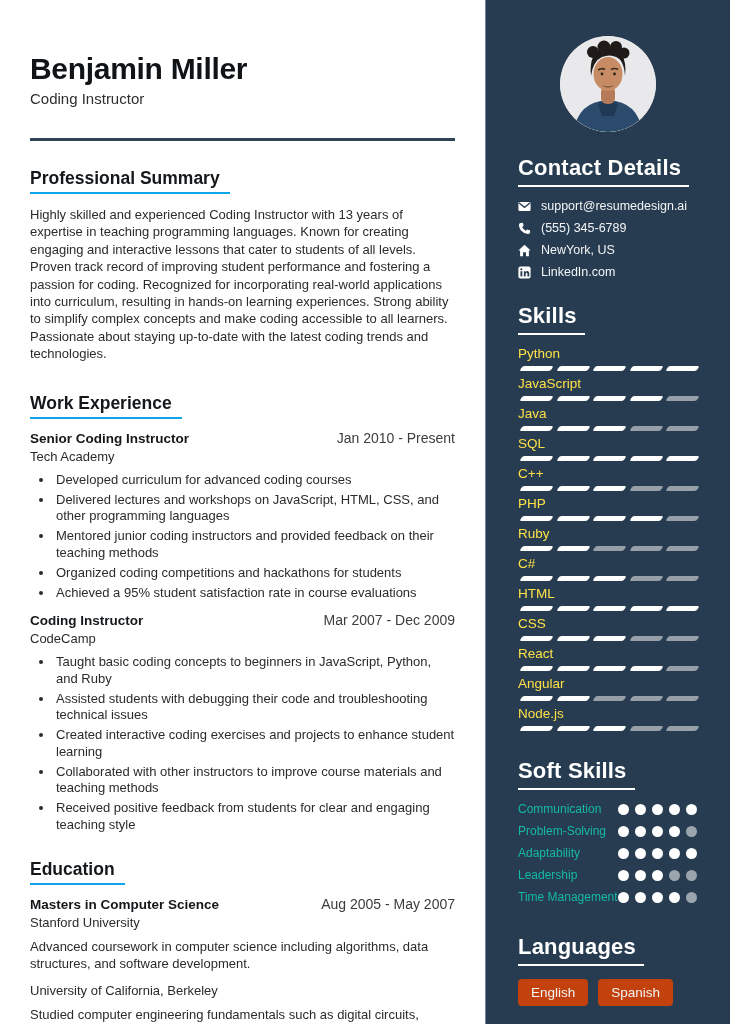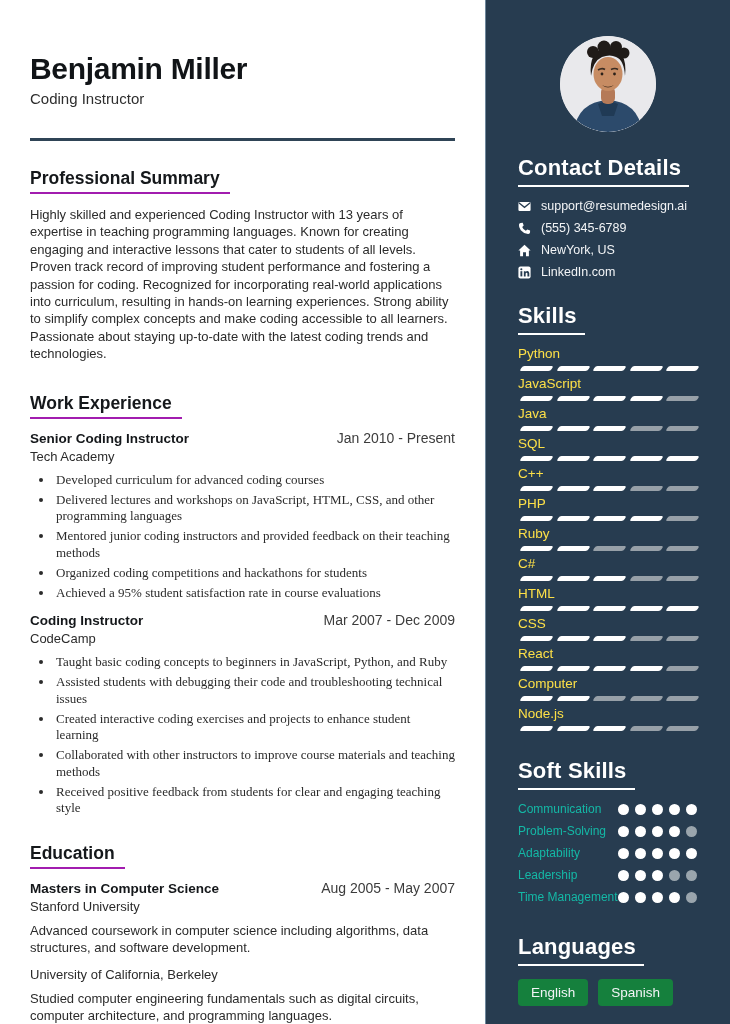--- a/index.html
+++ b/index.html
@@ -35,21 +35,21 @@
     height: 3px;
     background: #2f4456;
     margin-top: 31px;
   }
   .l-section { margin-top: 27px; }
   .l-heading {
     display: inline-block;
     font-size: 17.5px;
     font-weight: 700;
     color: #15181b;
-    border-bottom: 2px solid #a21caf;
+    border-bottom: 2px solid #0ea5e9;
     padding: 0 10px 3px 0;
   }
   .summary-text {
     margin-top: 12px;
     font-size: 13px;
     line-height: 1.34;
     color: #2b2b2b;
   }
   .job { margin-top: 11px; }
   .job-header {
@@ -69,21 +69,20 @@
   }
   .job-company {
     font-size: 13px;
     color: #2b2b2b;
     margin-top: 3px;
   }
   .job-bullets {
     margin: 8px 0 0 0;
     padding-left: 24px;
     list-style: disc;
-    font-family: Liberation Serif, serif;
   }
   .job-bullets li {
     font-size: 13px;
     line-height: 1.27;
     color: #2b2b2b;
     margin-bottom: 3.5px;
     padding-left: 2px;
   }
   .edu { margin-top: 11px; }
   .edu-desc {
@@ -165,21 +164,21 @@
     line-height: 1.25;
   }
   .dots { display: flex; gap: 6px; padding-top: 2px; }
   .dot { width: 11px; height: 11px; border-radius: 50%; }
   .dot.on  { background: #ffffff; }
   .dot.off { background: #9aa5ad; }
 
   .lang-section { margin-top: 29px; }
   .pills { display: flex; gap: 10px; margin-top: 13px; }
   .pill {
-    background: #15803d;
+    background: #c2410c;
     color: #f2f4f6;
     font-size: 13.5px;
     padding: 6px 13px;
     border-radius: 4px;
   }
 </style>
 </head>
 <body>
 
 <div class="page">
@@ -433,21 +432,21 @@
             <div class="skill-name">React</div>
             <div class="bar">
               <span class="seg on"></span>
               <span class="seg on"></span>
               <span class="seg on"></span>
               <span class="seg on"></span>
               <span class="seg off"></span>
             </div>
           </div>
         <div class="skill-row">
-            <div class="skill-name">Computer</div>
+            <div class="skill-name">Angular</div>
             <div class="bar">
               <span class="seg on"></span>
               <span class="seg on"></span>
               <span class="seg off"></span>
               <span class="seg off"></span>
               <span class="seg off"></span>
             </div>
           </div>
         <div class="skill-row">
             <div class="skill-name">Node.js</div>

